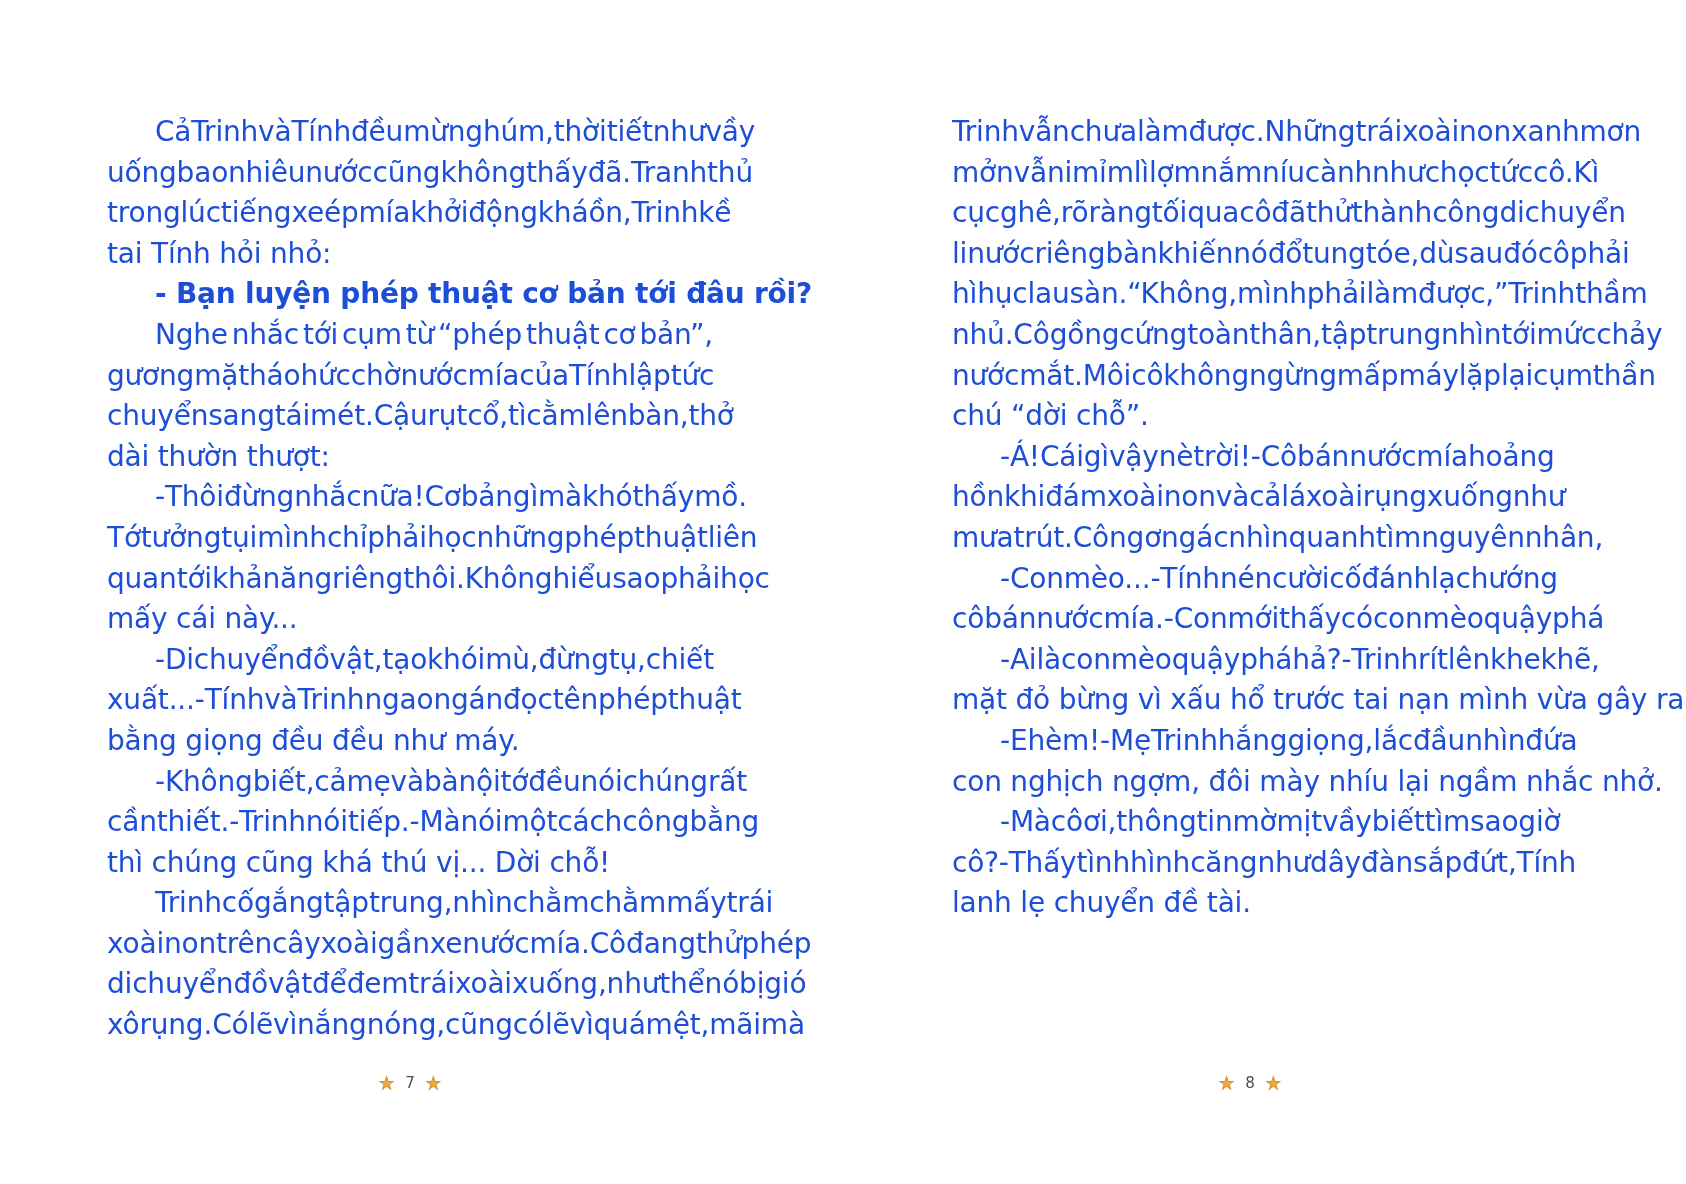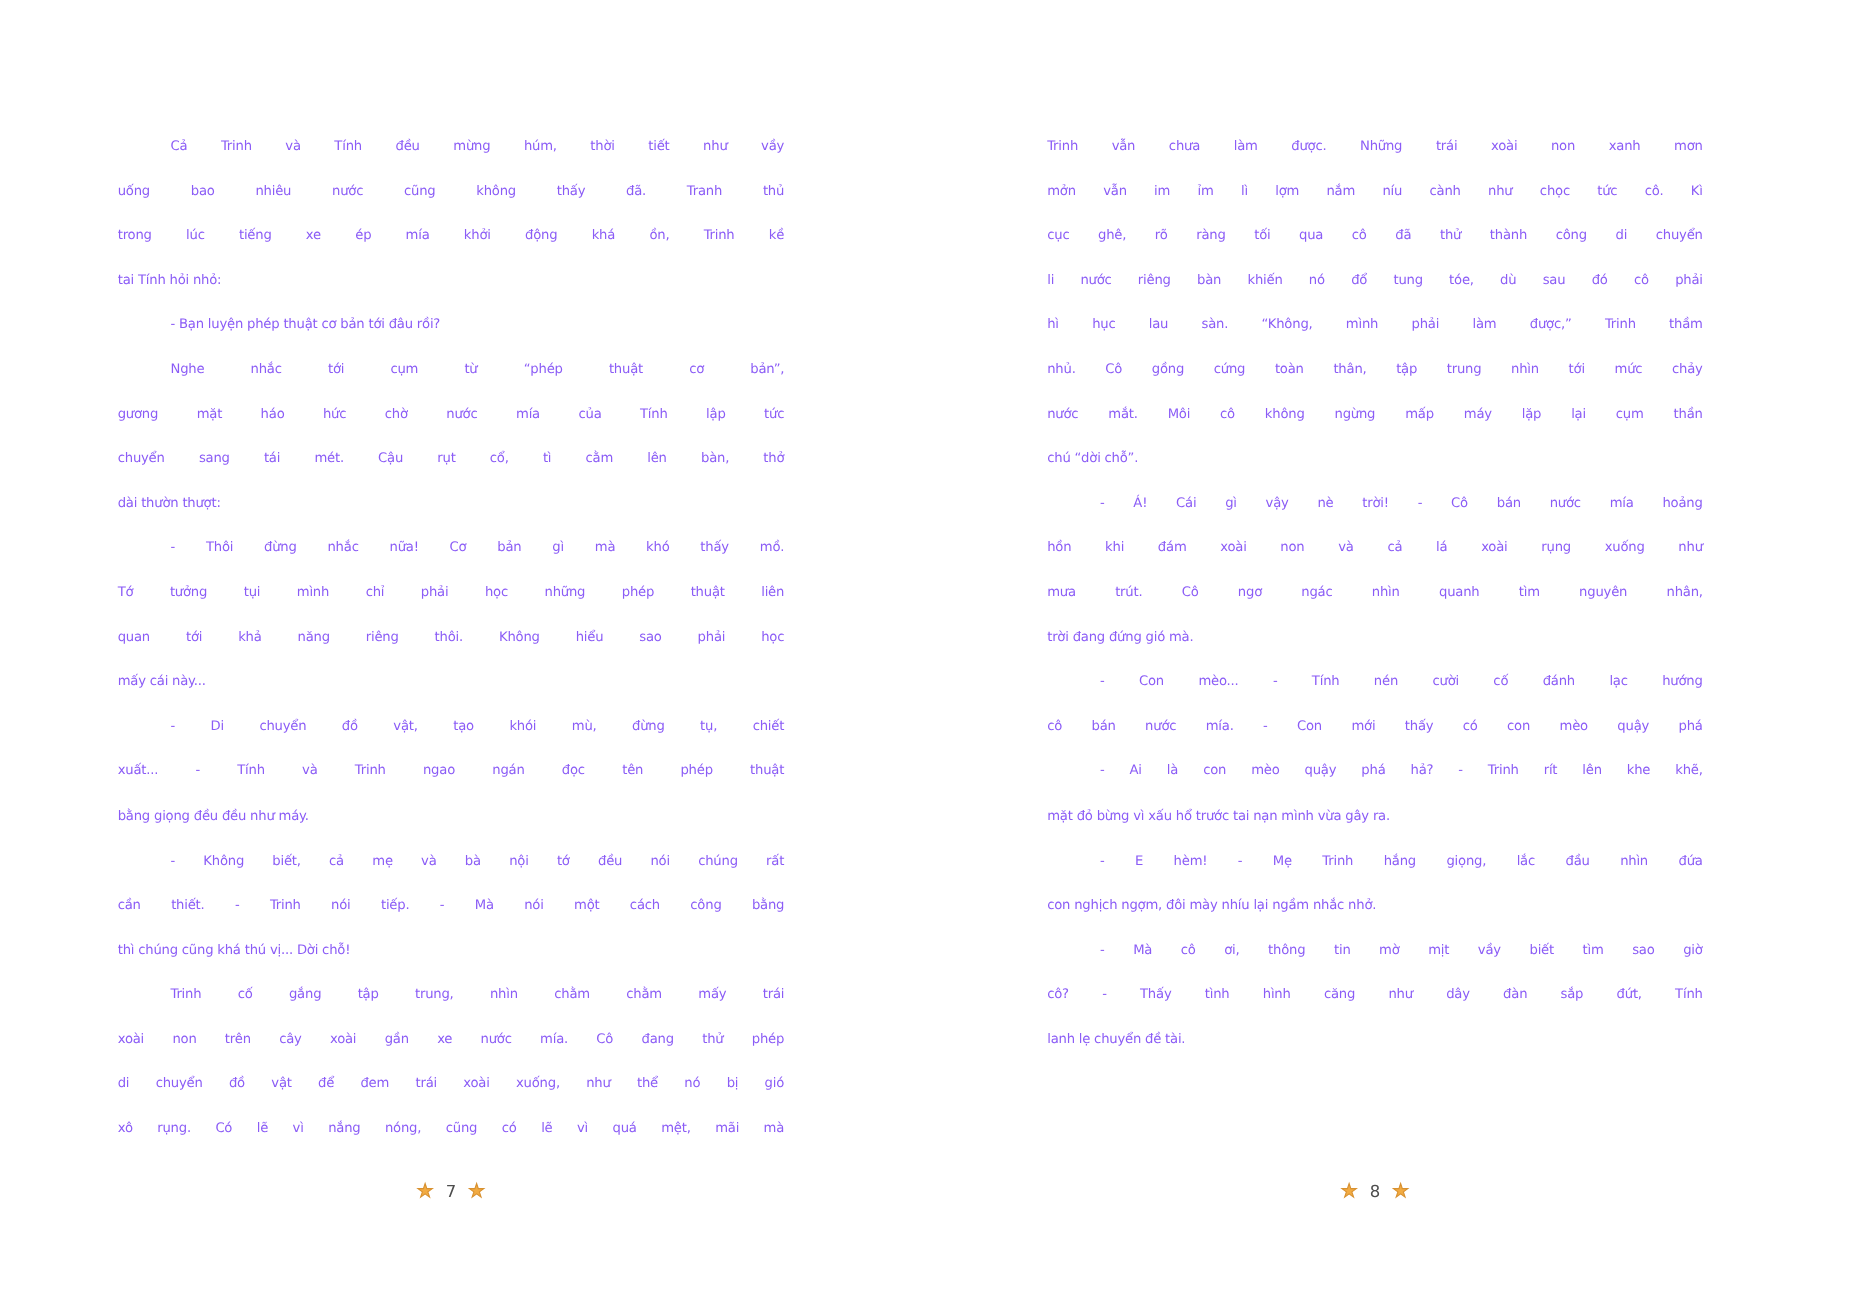--- a/index.html
+++ b/index.html
@@ -13,40 +13,40 @@
   }
   .spread {
     position: relative;
     width: 1686px;
     height: 1184px;
     background: #ffffff;
   }
   .page-col {
     position: absolute;
     top: 112px;
-    color: #8b5cf6;
-    font-size: 12px;
+    color: #1d4ed8;
+    font-size: 28px;
     letter-spacing: -0.2px;
   }
   .page-col.left  { left: 107px; width: 606px; }
   .page-col.right { left: 952px; width: 596px; }
 
   .line {
     height: 40.6px;
     line-height: 40.6px;
     white-space: pre;
   }
   .line.just {
     display: flex;
     justify-content: space-between;
     white-space: normal;
   }
   .line.just span { white-space: pre; }
   .line.indent.just { margin-left: 48px; }
-  .line.indent.plain { padding-left: 48px; }
+  .line.indent.plain { padding-left: 48px; font-weight: bold; }
 
   .footer {
     position: absolute;
     top: 1070px;
     height: 26px;
     display: flex;
     align-items: center;
     justify-content: center;
     gap: 11px;
   }
@@ -448,21 +448,20 @@
         <span>trút.</span>
         <span>Cô</span>
         <span>ngơ</span>
         <span>ngác</span>
         <span>nhìn</span>
         <span>quanh</span>
         <span>tìm</span>
         <span>nguyên</span>
         <span>nhân,</span>
       </div>
-      <div class="line plain">trời đang đứng gió mà.</div>
       <div class="line just indent">
         <span>-</span>
         <span>Con</span>
         <span>mèo...</span>
         <span>-</span>
         <span>Tính</span>
         <span>nén</span>
         <span>cười</span>
         <span>cố</span>
         <span>đánh</span>

